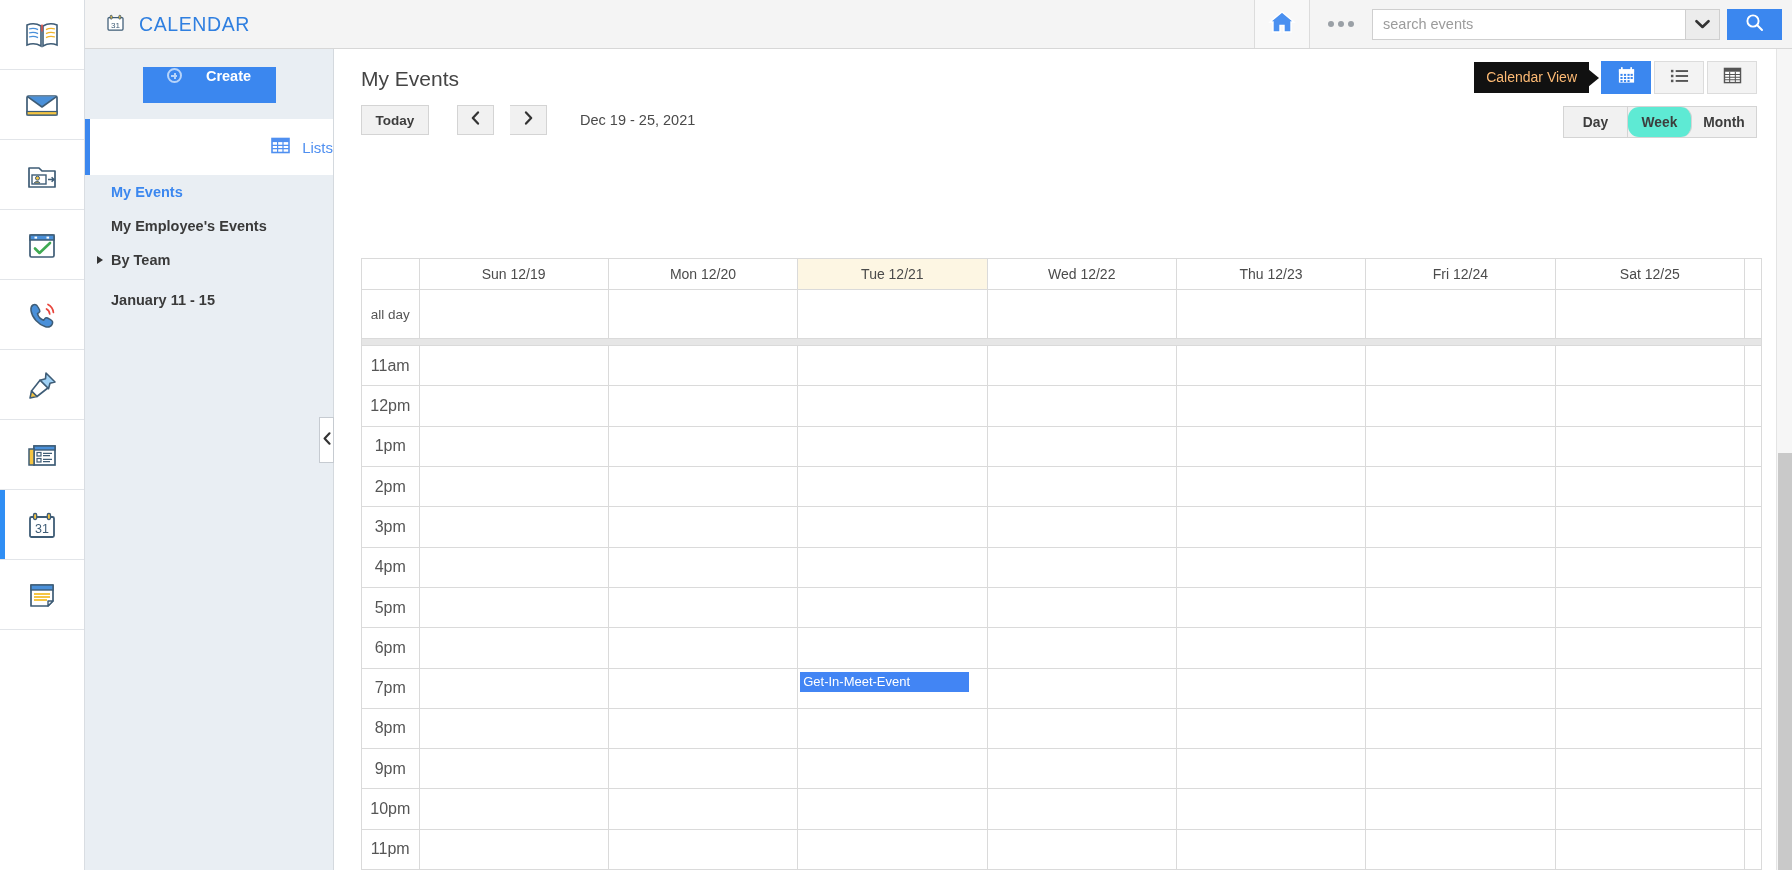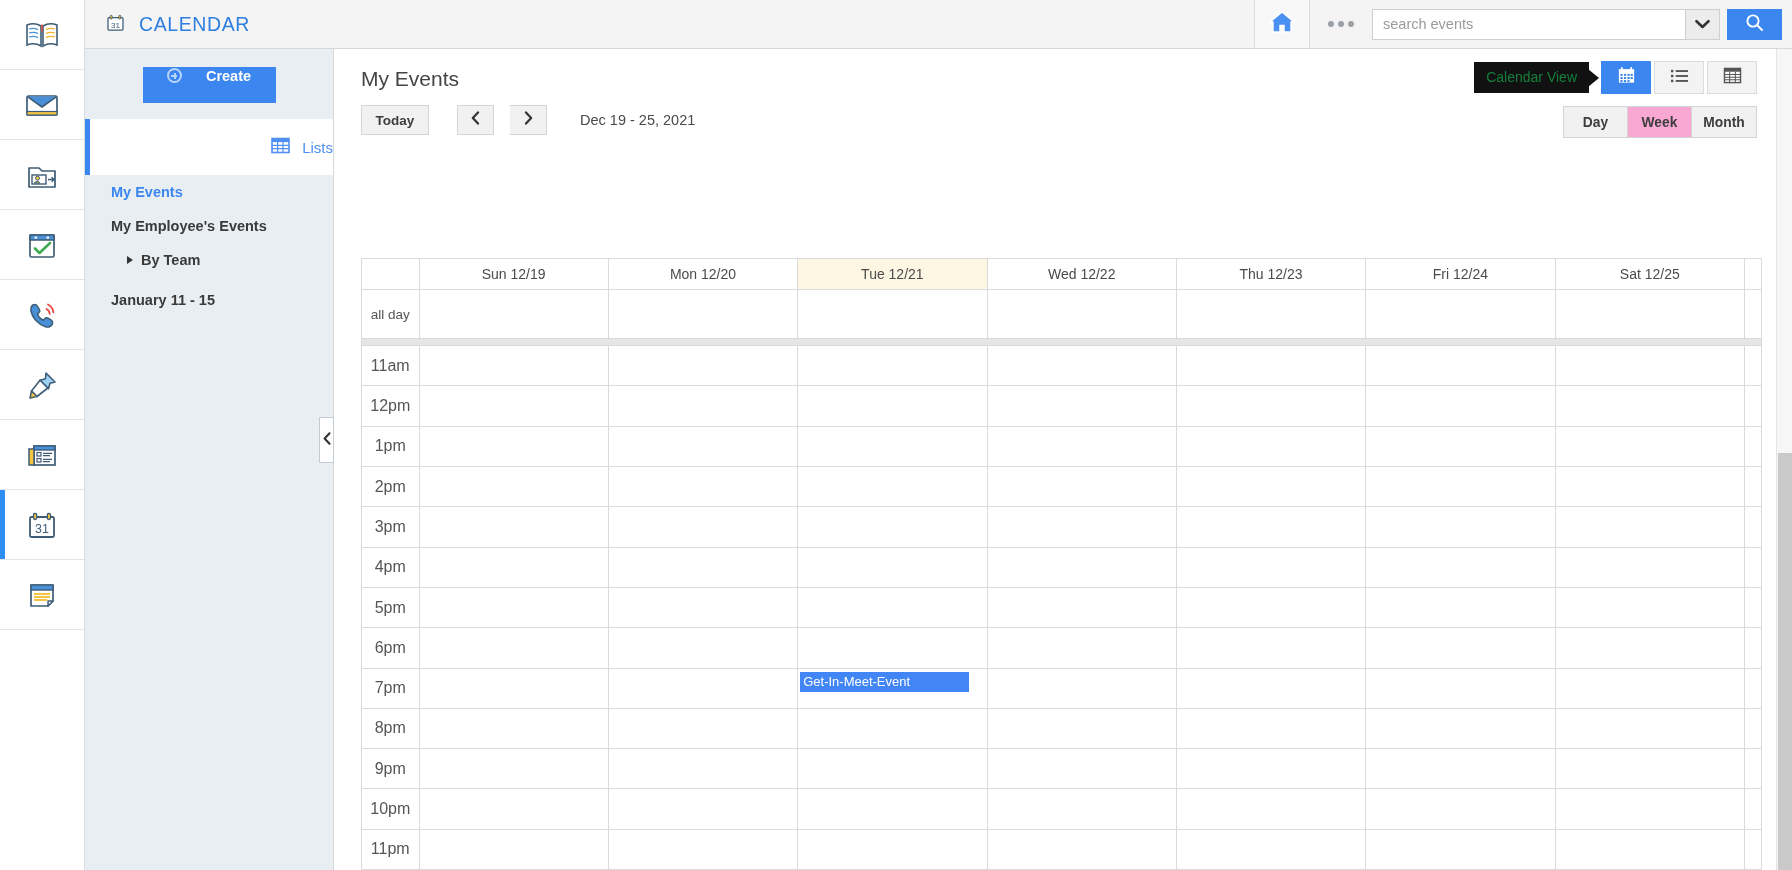--- a/index.html
+++ b/index.html
@@ -189,21 +189,21 @@
     padding-left: 26px;
     height: 34px;
     display: flex;
     align-items: center;
     font-size: 14.5px;
     font-weight: bold;
     color: #3a3a3a;
     cursor: pointer;
   }
   .nav-item.sel { color:#3b87ef; }
-  .nav-item.sub-team { padding-left: 10px; gap: 8px; margin-left: 30px; }
+  .nav-item.sub-team { padding-left: 10px; gap: 8px; }
   .chev-right {
     display:inline-block;
     width:0;height:0;
     border-left:6px solid #333;
     border-top:4.5px solid transparent;
     border-bottom:4.5px solid transparent;
     margin-left:2px;
   }
   .nav-spacer { height: 6px; }
 
@@ -277,21 +277,21 @@
   
   .viewswitch {
     position: absolute;
     right: 35px;
     top: 12px;
     display: flex;
     align-items: center;
   }
   .tooltip {
     background: #111;
-    color: #15803d;
+    color: #fdba74;
     font-size: 14px;
     padding: 7px 12px 8px 12px;
     position: relative;
     margin-right: 9px;
     white-space: nowrap;
   }
   .tooltip::after {
     content: "";
     position: absolute;
     right: -10px; top: 50%;
@@ -322,21 +322,21 @@
     height: 30px;
     min-width: 64px;
     display: flex; align-items: center; justify-content: center;
     font-size: 13.8px;
     font-weight: bold;
     color: #3d3d3d;
     cursor: pointer;
     border-right: 1px solid #d4d4d4;
   }
   .dwm-btn:last-child { border-right: 0; }
-  .dwm-btn.active { background: #f9a8d4; }
+  .dwm-btn.active { background: #5eead4; border-radius: 11px; }
 
   
   .cal-wrap {
     flex: 1;
     min-height: 0;
     margin: 0 15px 0 27px;
     position: relative;
     display: flex;
     overflow: hidden;
     align-items: flex-end;

